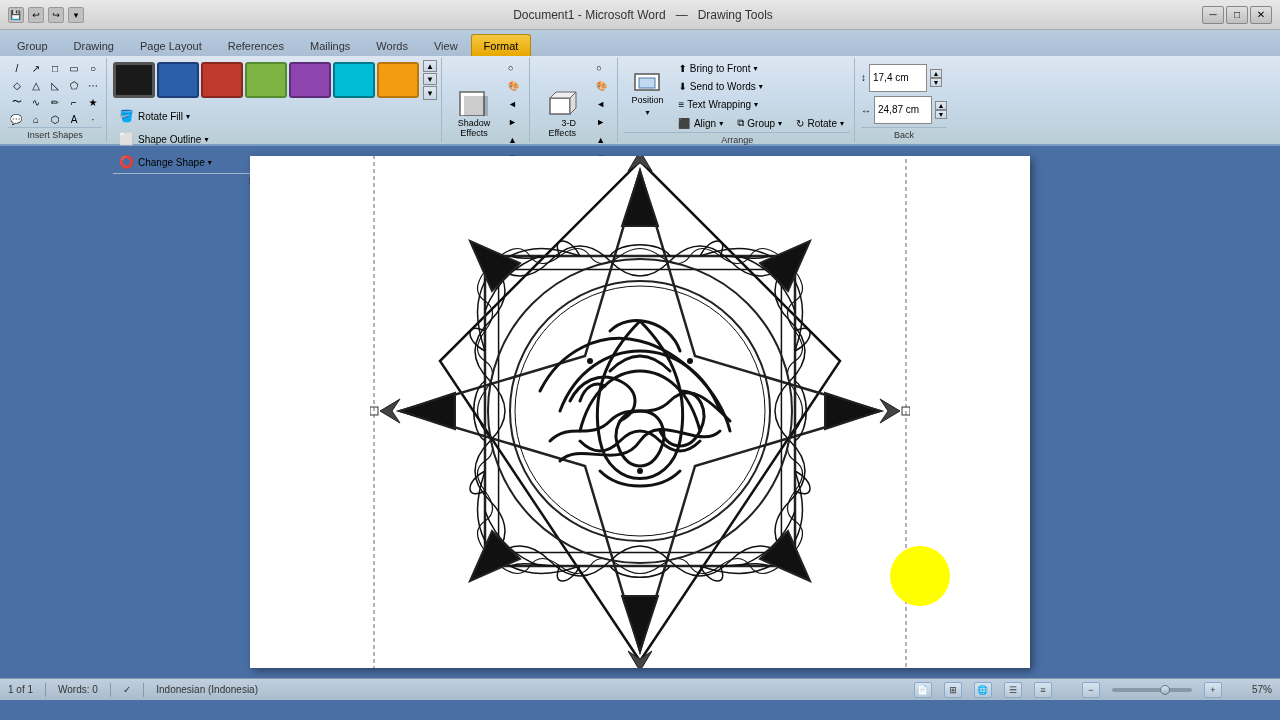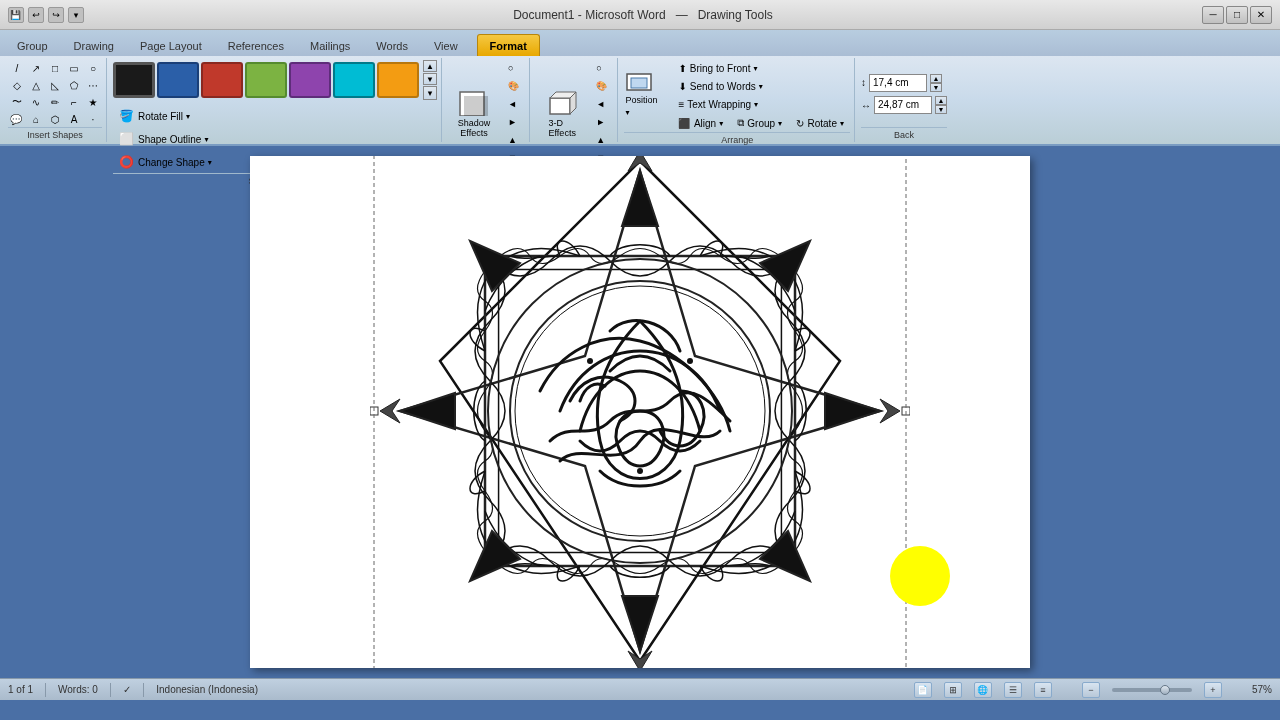--- a/index.html
+++ b/index.html
@@ -60,22 +60,21 @@
       border-radius: 3px 3px 0 0;
       color: #333;
       background: transparent;
       height: 22px;
       display: flex; align-items: center;
     }
     .tab.active {
       background: linear-gradient(to bottom, #f5c842, #e8a800);
       border-color: #b8860b;
       color: #000;
-      font-weight: bold;
-      margin-left: 6px;
+      font-weight: normal;
     }
 
     
     #ribbon-content {
       display: flex;
       align-items: stretch;
       height: 88px;
       background: linear-gradient(to bottom, #dce6f1 0%, #c9daea 50%, #baced6 100%);
       padding: 2px 4px;
       gap: 2px;
@@ -204,21 +203,21 @@
       display: flex; flex-direction: column; align-items: center; justify-content: center;
       cursor: pointer;
       border: 1px solid transparent;
       border-radius: 3px;
       gap: 2px;
     }
 
     
     .pos-btn {
       width: 46px; height: 60px;
-      display: flex; flex-direction: column; justify-content: center;
+      display: flex; flex-direction: column; align-items: center; justify-content: center;
       cursor: pointer;
       border: 1px solid transparent;
       border-radius: 3px;
       gap: 3px;
       font-size: 10px;
     }
 
     
     #arrange-group .ribbon-group-content {
       flex-direction: column;
@@ -230,21 +229,21 @@
     #size-group .ribbon-group-content {
       flex-direction: column;
       align-items: flex-start;
       gap: 2px;
     }
     .size-field {
       display: flex; align-items: center; gap: 3px;
       font-size: 10px;
     }
     .size-input {
-      width: 58px; height: 18px;
+      width: 58px; height: 28px;
       background: white;
       border: 1px solid #888;
       padding: 0 3px;
       font-size: 10px;
     }
     .size-spin {
       display: flex; flex-direction: column;
     }
     .spin-btn {
       width: 12px; height: 9px;
@@ -488,21 +487,21 @@
     </div>
 
     <div class="ribbon-group" id="threed-group">
       <div class="ribbon-group-content" style="flex-direction: row; align-items: center; gap: 2px;">
         <div class="threed-big-btn">
           <svg width="36" height="36">
             <rect x="6" y="10" width="20" height="16" fill="white" stroke="#666" stroke-width="1.5"></rect>
             <polygon points="26,10 32,4 32,20 26,26" fill="#ddd" stroke="#666" stroke-width="1"></polygon>
             <polygon points="6,10 12,4 32,4 26,10" fill="#eee" stroke="#666" stroke-width="1"></polygon>
           </svg>
-          <span style="font-size:9px; text-align:left;">3-D<br>Effects</span>
+          <span style="font-size:9px; text-align:right;">3-D<br>Effects</span>
         </div>
         <div style="display: flex; flex-direction: column; gap: 2px;">
           <div class="format-btn" style="font-size: 9px;">○</div>
           <div class="format-btn" style="font-size: 9px;">🎨</div>
           <div class="format-btn" style="font-size: 9px;">◄</div>
           <div class="format-btn" style="font-size: 9px;">►</div>
           <div class="format-btn" style="font-size: 9px;">▲</div>
           <div class="format-btn" style="font-size: 9px;">▼</div>
         </div>
       </div>

